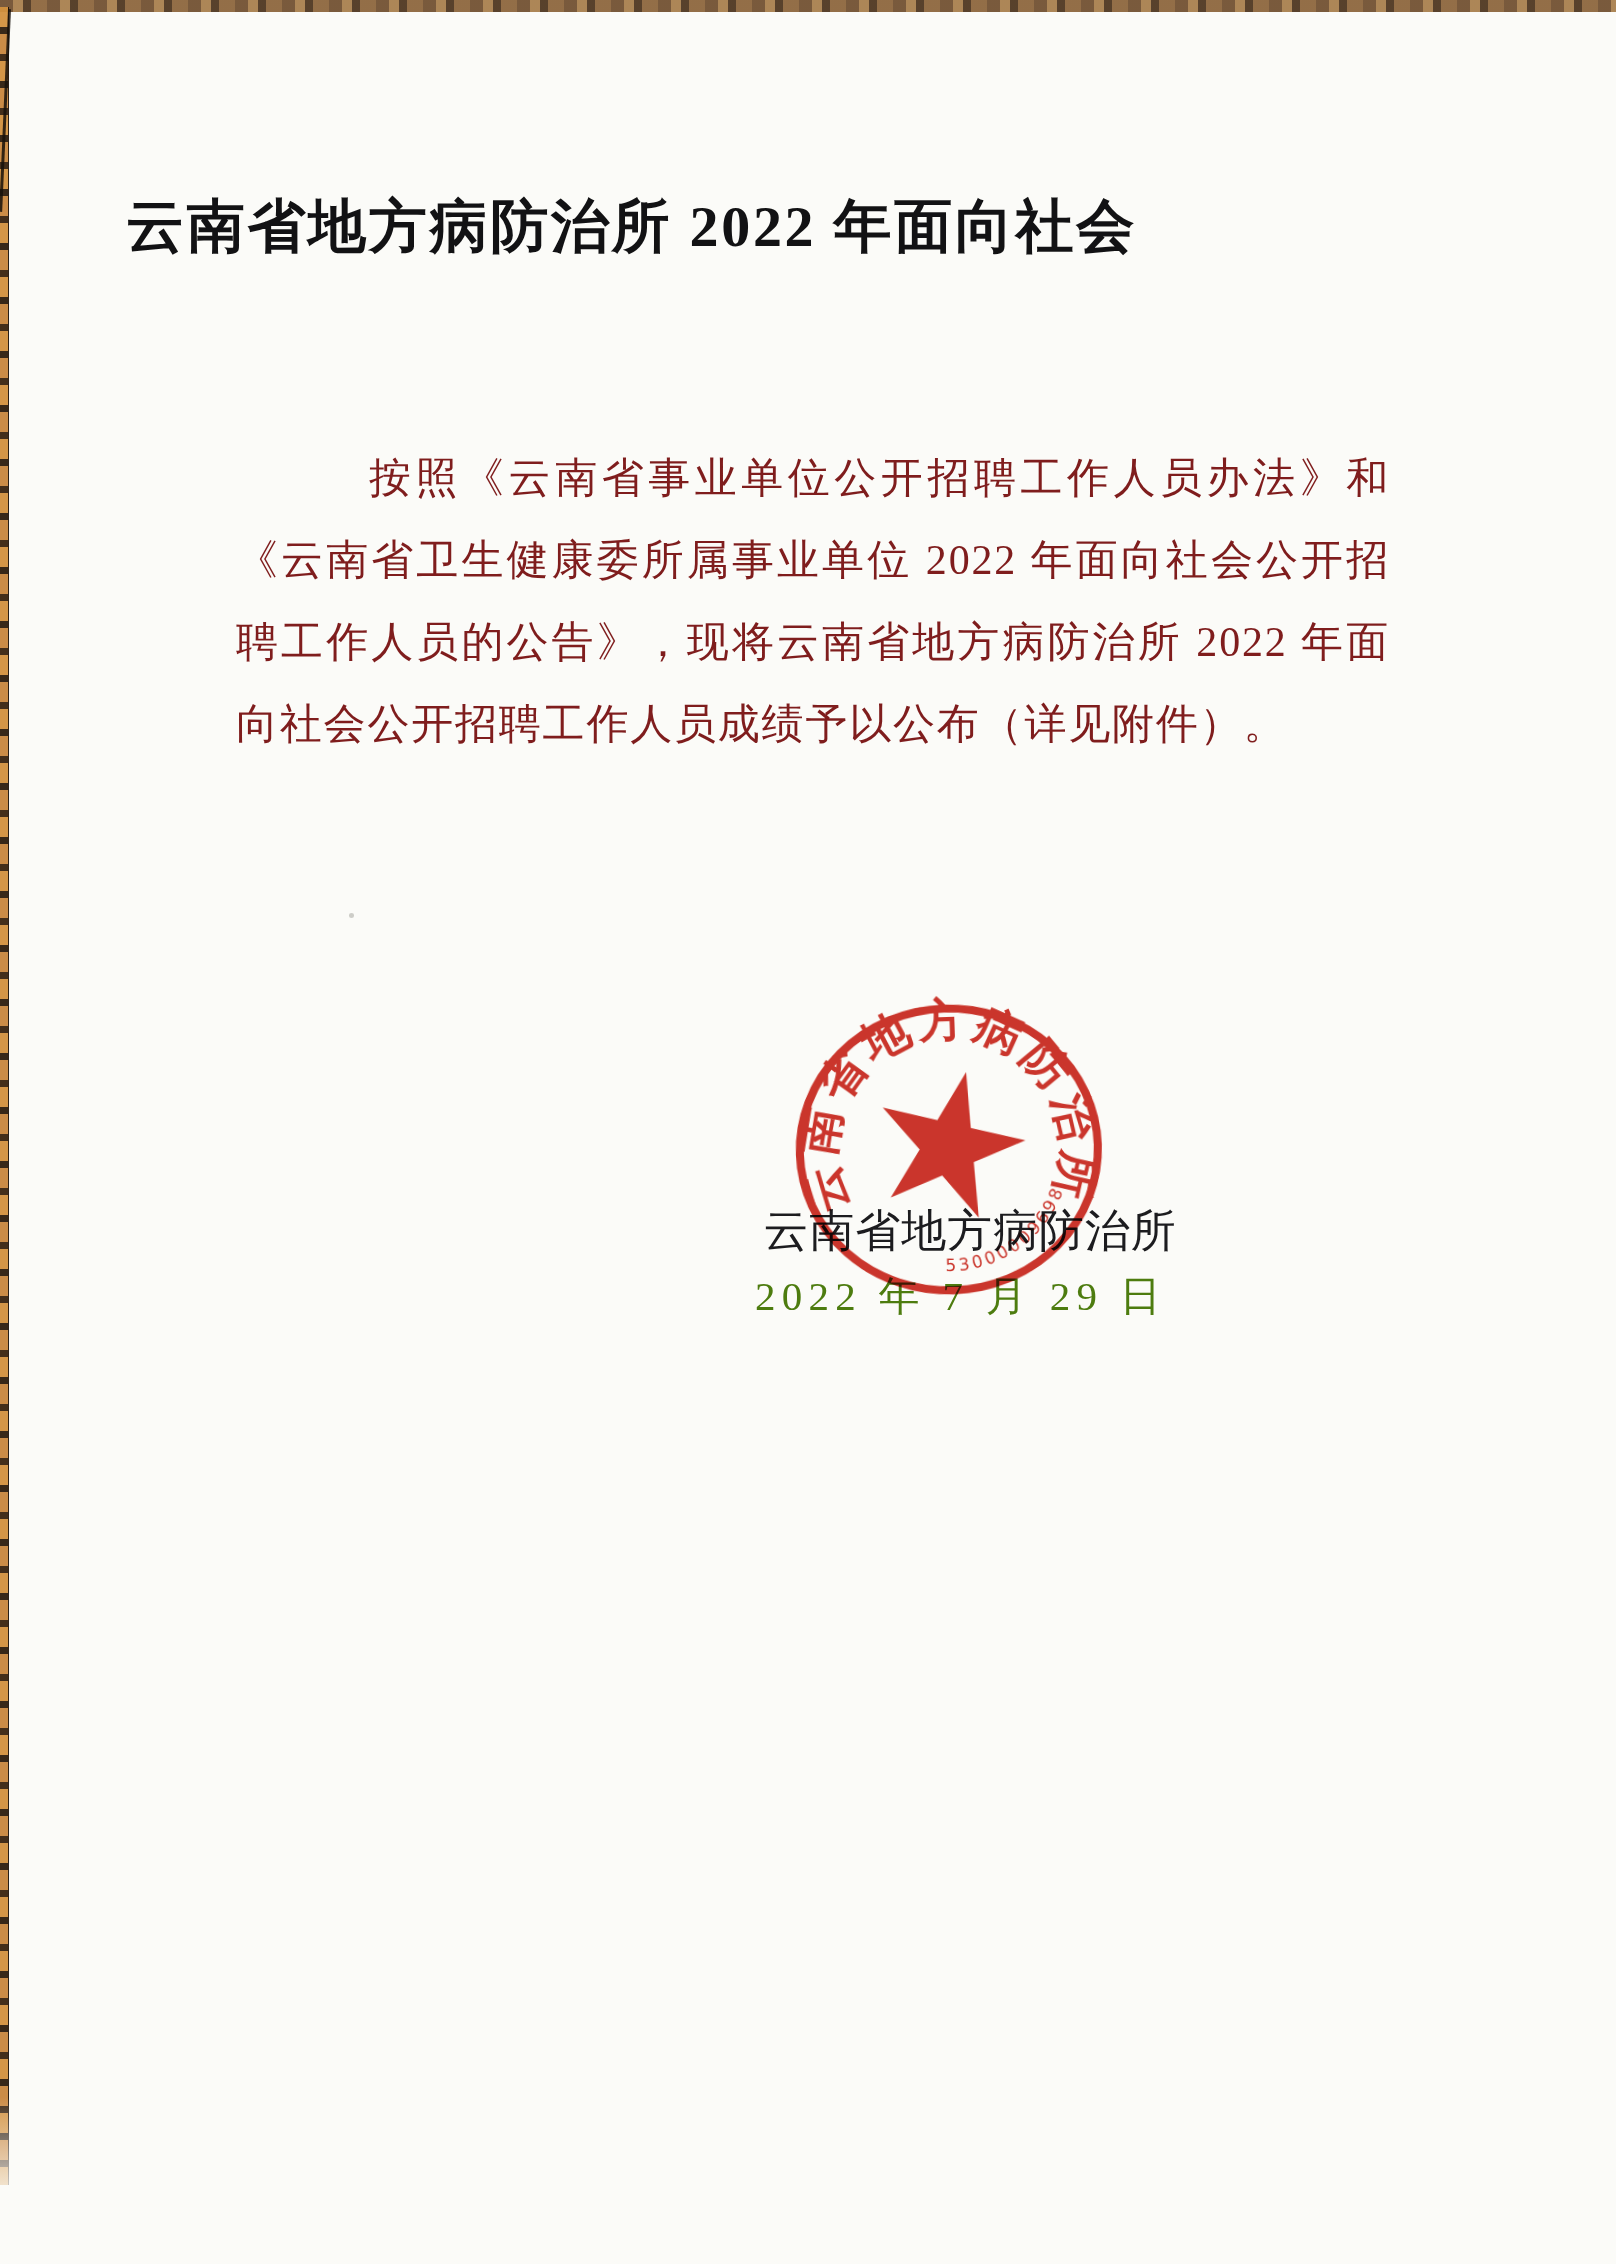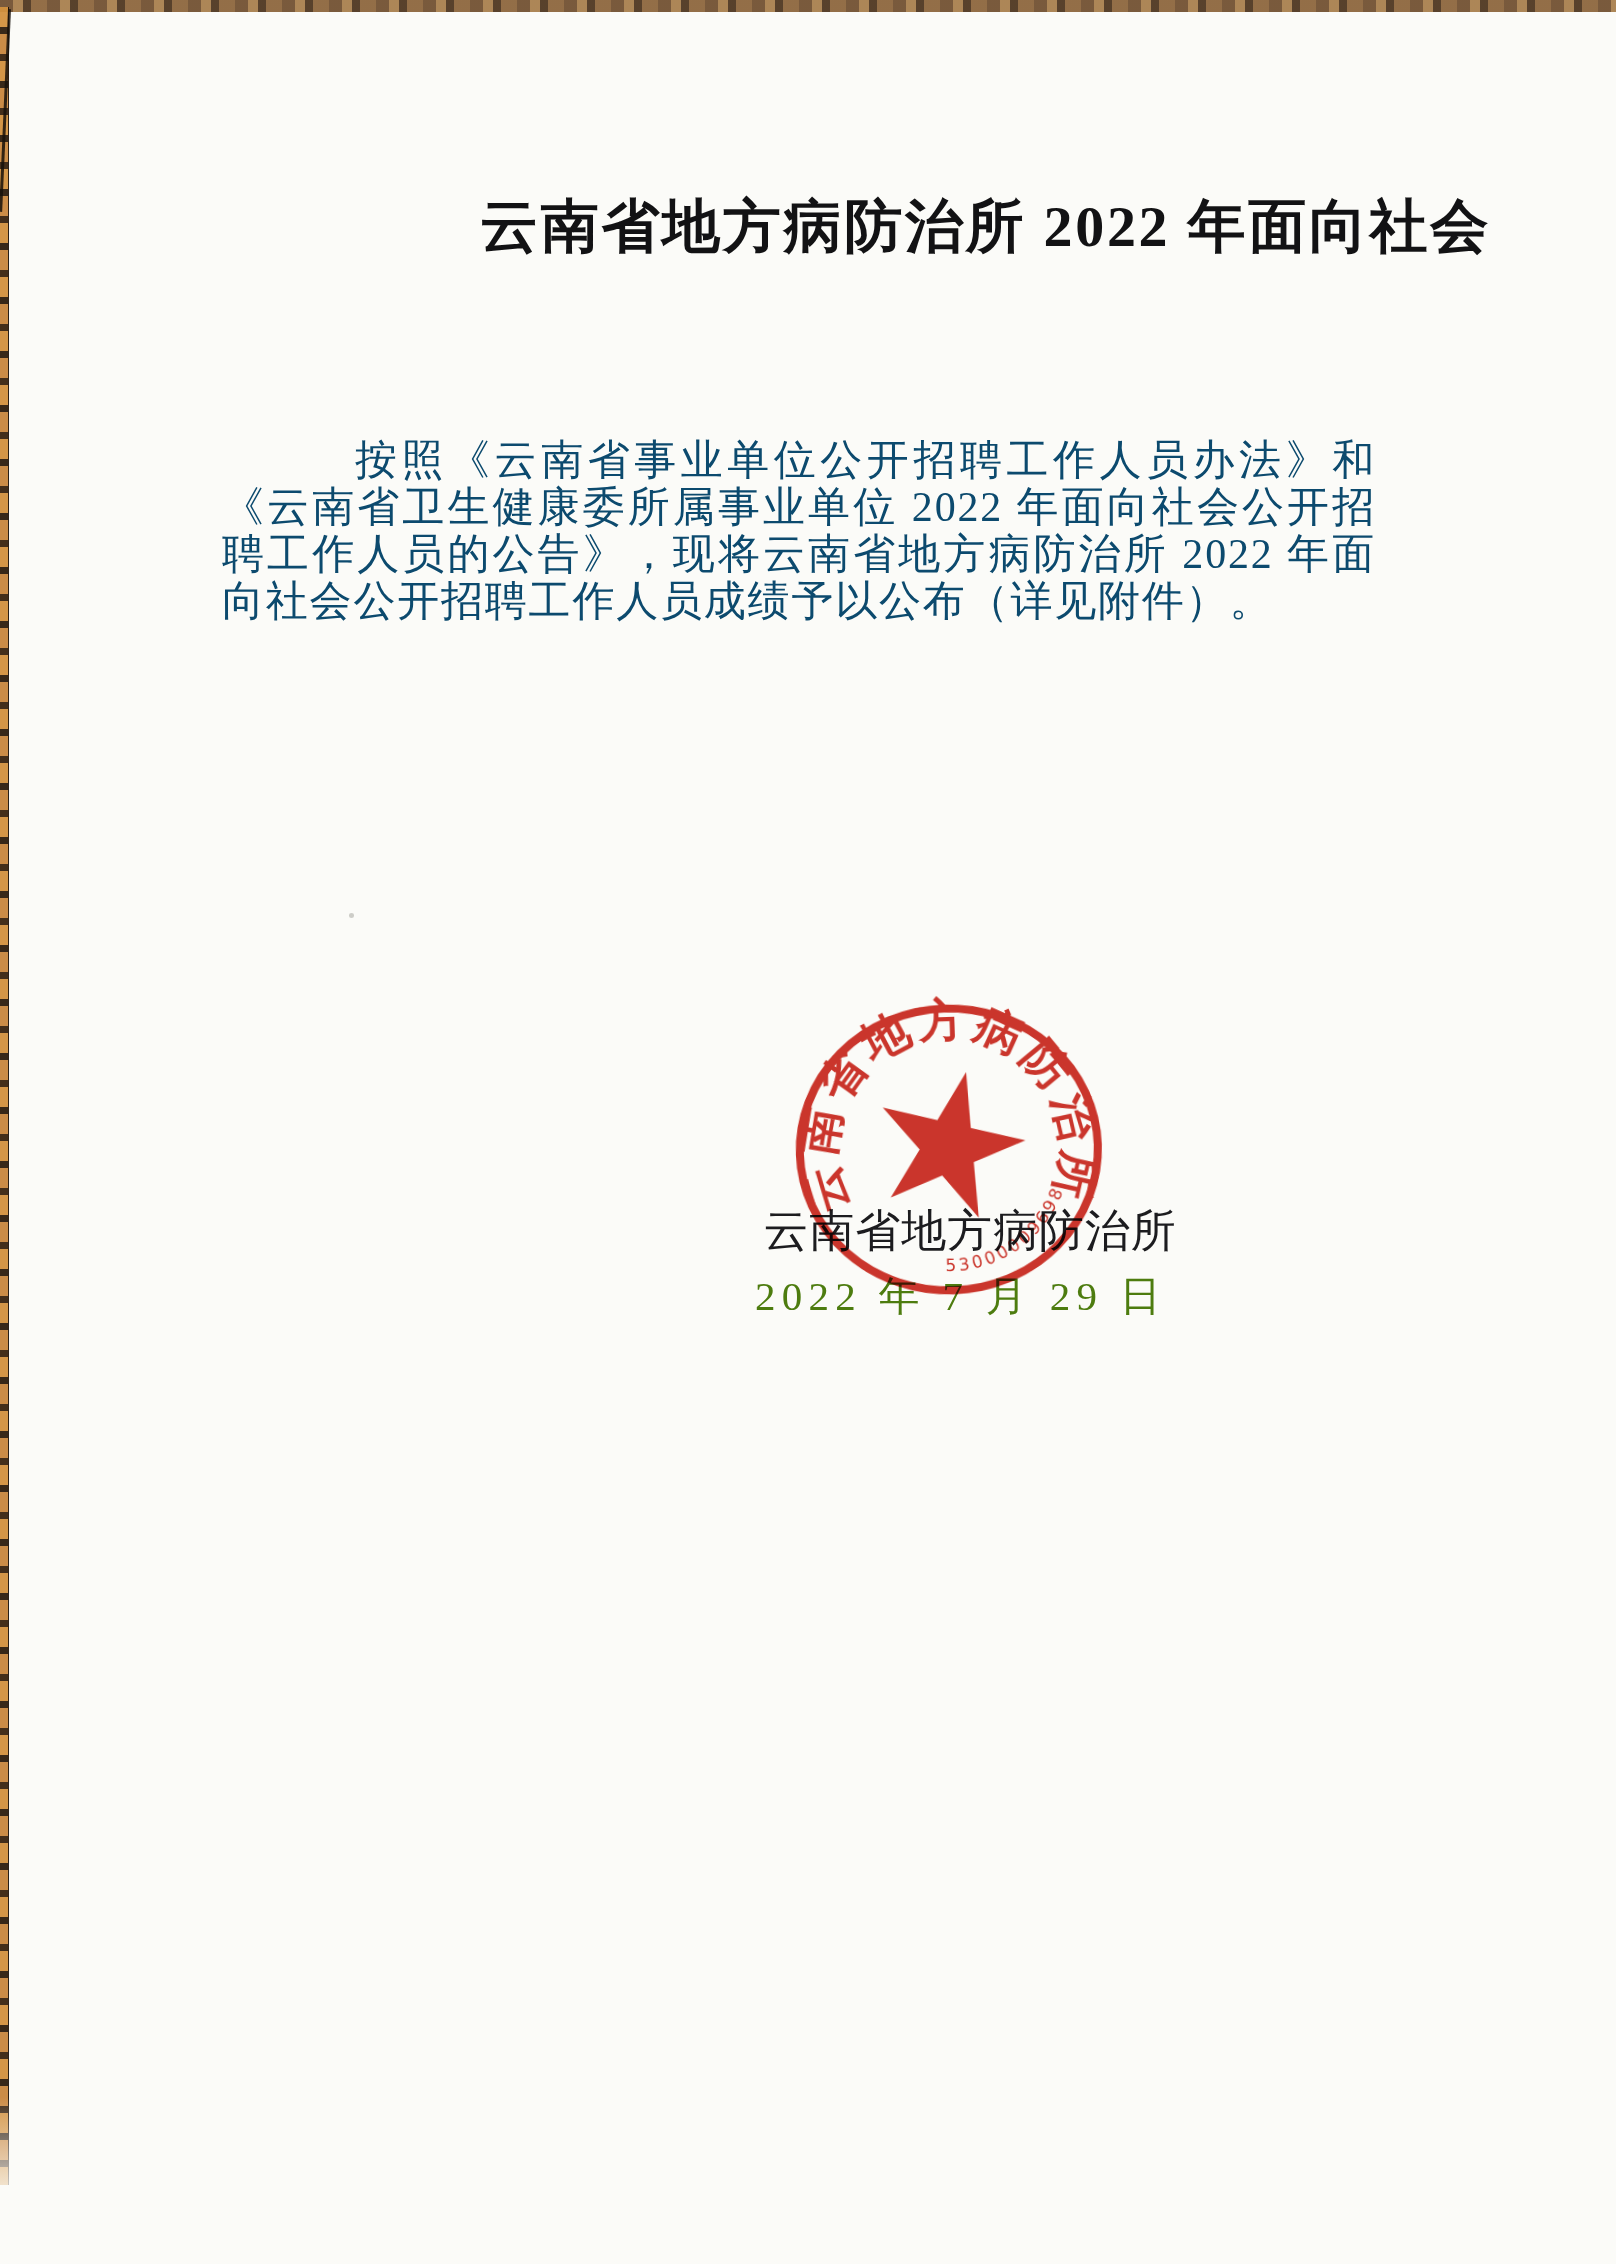--- a/index.html
+++ b/index.html
@@ -27,27 +27,27 @@
     position:absolute;left:0;top:2097px;width:10.8px;height:167px;
     background:linear-gradient(180deg,rgba(251,251,248,0) 0,#fbfbf8 70%);
   }
   .corner-line{
     position:absolute;left:8px;top:9px;width:2.7px;height:203px;
     background:#17100a;transform:rotate(2.5deg);transform-origin:top left;opacity:.85;
   }
   
   .title{
     position:absolute;top:176px;left:126px;width:1365px;
-    text-align:right;font-weight:700;color:#121214;
+    text-align:left;font-weight:700;color:#121214;
     font-size:58px;line-height:101px;letter-spacing:2.7px;margin:0;
   }
   .title span{display:block;}
   .para{
-    position:absolute;left:222px;width:1154px;margin:0;
-    font-size:42px;line-height:47px;color:#0c4a6e;
+    position:absolute;left:236px;width:1154px;margin:0;
+    font-size:42px;line-height:82px;color:#7f1d1d;
     letter-spacing:1.8px;text-align:justify;
   }
   .para-main{top:437px;text-indent:133px;}
   .para-attach{top:842px;text-indent:133px;}
   .sign-line{
     position:absolute;top:1201px;left:610px;width:720px;
     text-align:center;font-size:45px;color:#1c1c1f;letter-spacing:0.9px;
   }
   .date-line{
     position:absolute;top:1269px;left:601px;width:720px;

